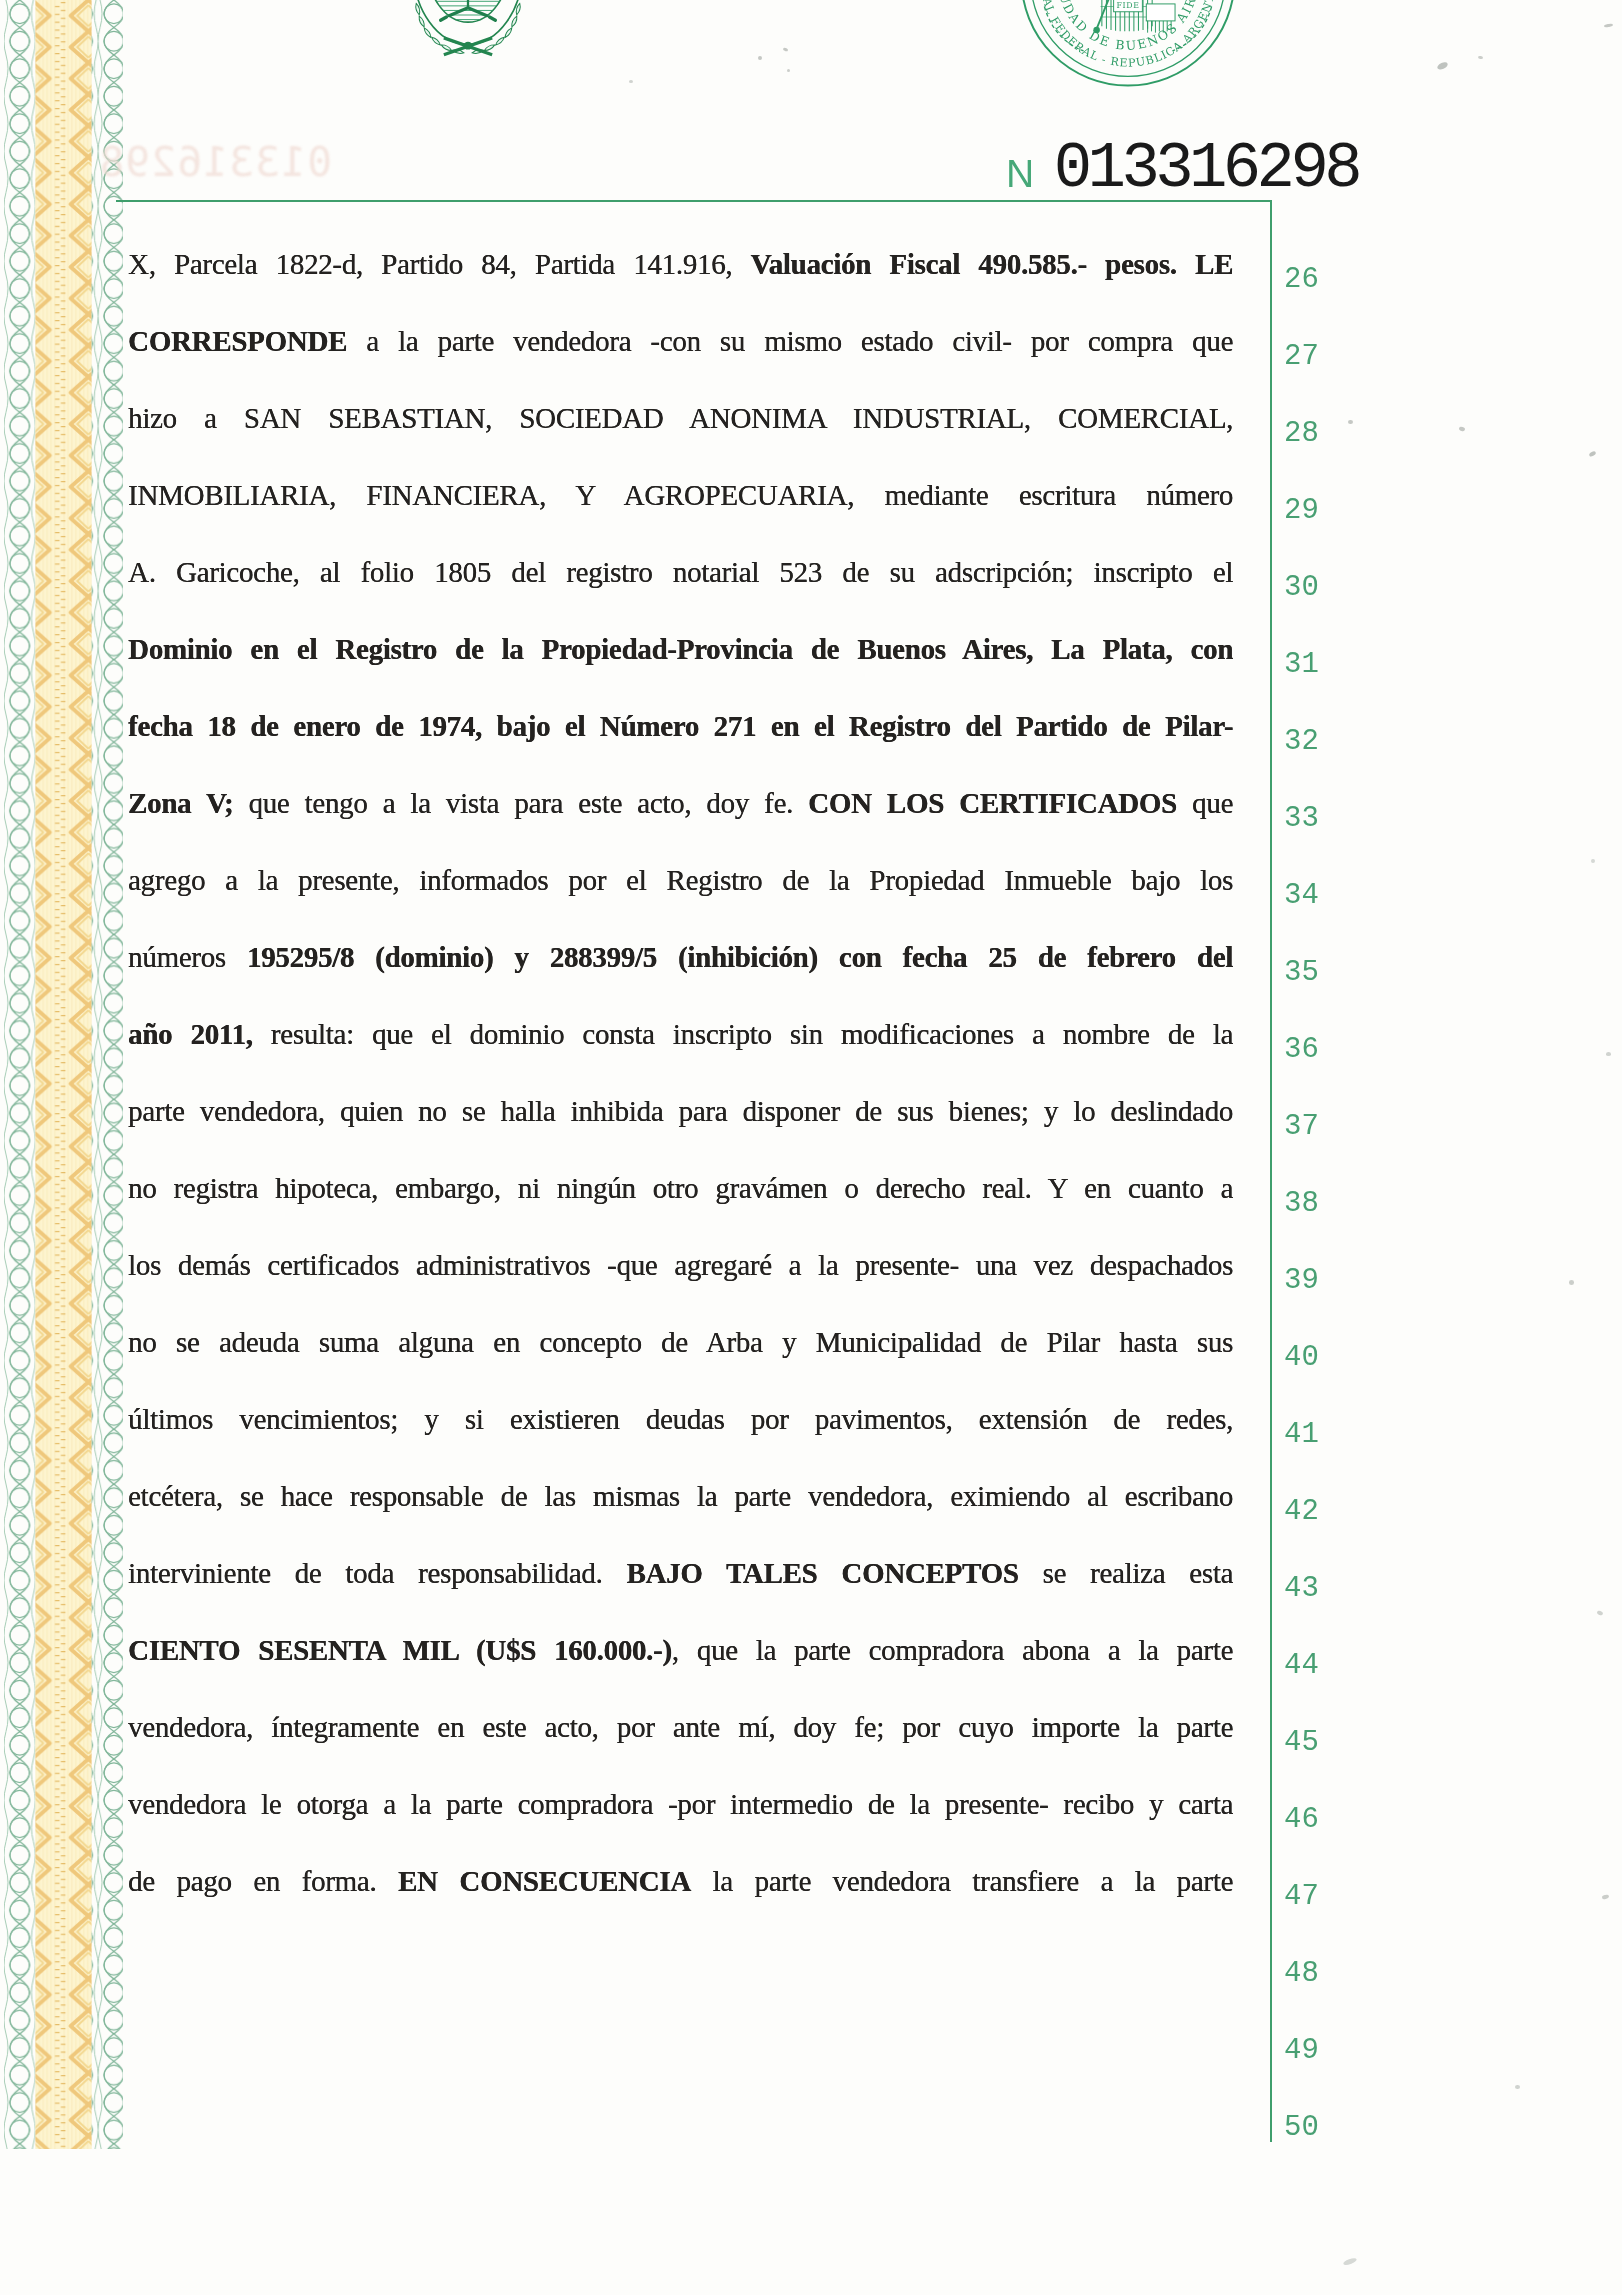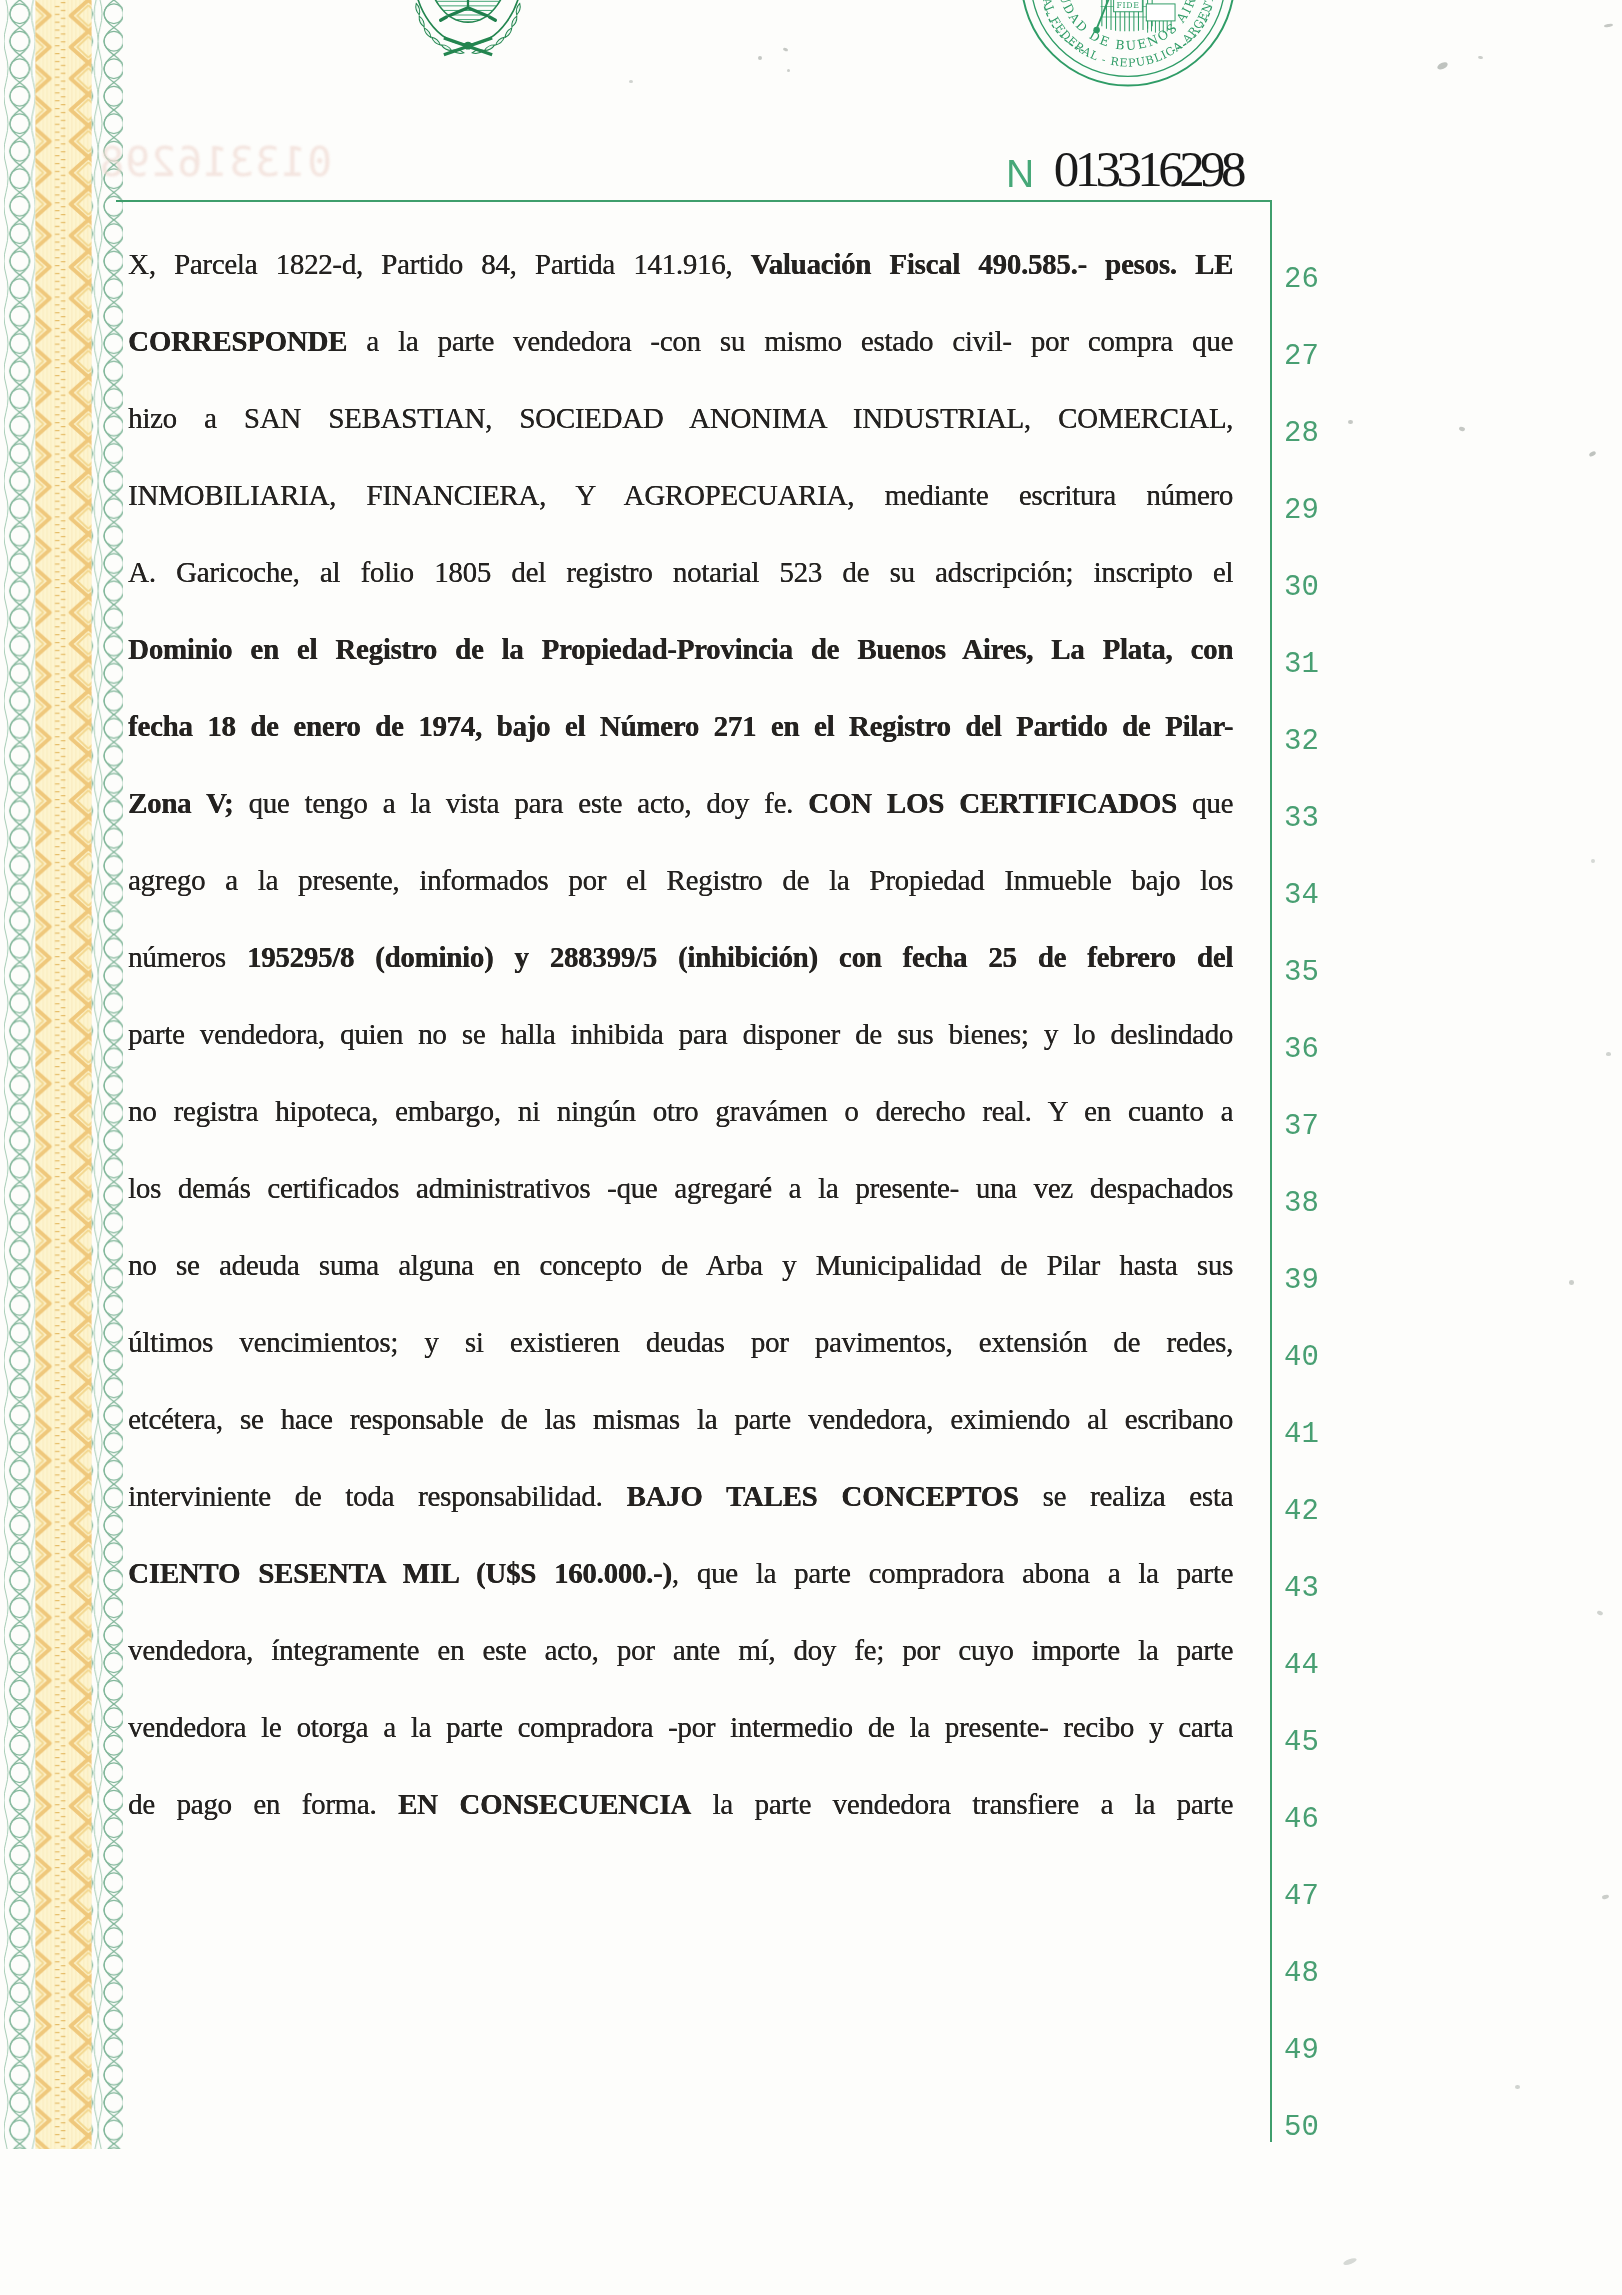--- a/index.html
+++ b/index.html
@@ -24,22 +24,22 @@
   
   .serial{
     position:absolute;left:1006px;top:145px;height:48px;
     display:flex;align-items:flex-end;gap:19.6px;
   }
   .serial-n{
     font-family:"Liberation Sans","DejaVu Sans",sans-serif;
     font-size:39px;line-height:39px;color:#46a878;font-weight:400;
   }
   .serial-digits{
-    font-family:Liberation Serif, serif;
-    font-size:51px;line-height:48px;letter-spacing:-4.6px;color:#1a1a1a;
+    font-family:Liberation Mono, monospace;
+    font-size:64px;line-height:48px;letter-spacing:-4.6px;color:#1a1a1a;
   }
   
   .frame-top{position:absolute;left:116px;top:200px;width:1156px;height:2px;background:#3f9e6c;}
   .frame-right{position:absolute;left:1270px;top:200px;width:2px;height:1942px;background:#3f9e6c;}
   
   #text-rows{position:absolute;left:128px;top:226px;width:1105px;}
   .row{
     height:77px;line-height:77px;overflow:hidden;
     font-size:29px;letter-spacing:-0.3px;color:#242220;
     text-align:justify;text-align-last:justify;
@@ -186,20 +186,21 @@
       <div class="row"><span class="">X, Parcela 1822-d, Partido 84, Partida 141.916, </span><span class="b ">Valuación Fiscal 490.585.- pesos. LE</span></div>
       <div class="row"><span class="b ">CORRESPONDE</span><span class=""> a la parte vendedora -con su mismo estado civil- por compra que</span></div>
       <div class="row"><span class="">hizo a SAN SEBASTIAN, SOCIEDAD ANONIMA INDUSTRIAL, COMERCIAL,</span></div>
       <div class="row"><span class="">INMOBILIARIA, FINANCIERA, Y AGROPECUARIA, mediante escritura número</span></div>
       <div class="row"><span class="">A. Garicoche, al folio 1805 del registro notarial 523 de su adscripción; inscripto el</span></div>
       <div class="row"><span class="b ">Dominio en el Registro de la Propiedad-Provincia de Buenos Aires, La Plata, con</span></div>
       <div class="row"><span class="b ">fecha 18 de enero de 1974, bajo el Número 271 en el Registro del Partido de Pilar-</span></div>
       <div class="row"><span class="b ">Zona V; </span><span class="u">que tengo a la vista para este acto, doy fe.</span><span class=""> </span><span class="b ">CON LOS CERTIFICADOS</span><span class=""> </span><span class="u">que</span></div>
       <div class="row"><span class="u">agrego a la presente,</span><span class=""> informados por el Registro de la Propiedad Inmueble bajo los</span></div>
       <div class="row"><span class="">números </span><span class="b ">195295/8 (dominio) y 288399/5 (inhibición) con fecha 25 de febrero del</span></div>
+      <div class="row"><span class="b ">año 2011,</span><span class=""> resulta: que el dominio consta inscripto sin modificaciones a nombre de la</span></div>
       <div class="row"><span class="">parte vendedora, quien no se halla inhibida para disponer de sus bienes; y lo deslindado</span></div>
       <div class="row"><span class="">no registra hipoteca, embargo, ni ningún otro gravámen o derecho real. Y en cuanto a</span></div>
       <div class="row"><span class="">los demás certificados administrativos -que </span><span class="u">agregaré a la presente</span><span class="">- una vez despachados</span></div>
       <div class="row"><span class="">no se adeuda suma alguna en concepto de Arba y Municipalidad de Pilar hasta sus</span></div>
       <div class="row"><span class="">últimos vencimientos; y si existieren deudas por pavimentos, extensión de redes,</span></div>
       <div class="row"><span class="">etcétera, se hace responsable de las mismas la parte vendedora, eximiendo al escribano</span></div>
       <div class="row"><span class="">interviniente de toda responsabilidad. </span><span class="b ">BAJO TALES CONCEPTOS</span><span class=""> se realiza esta</span></div>
       <div class="row"><span class="b ">CIENTO SESENTA MIL (U$S 160.000.-)</span><span class="">, que la parte compradora abona a la parte</span></div>
       <div class="row"><span class="">vendedora, íntegramente en este acto, por ante mí, doy fe; por cuyo importe la parte</span></div>
       <div class="row"><span class="">vendedora le otorga a la parte compradora -por intermedio de la presente- recibo y carta</span></div>

